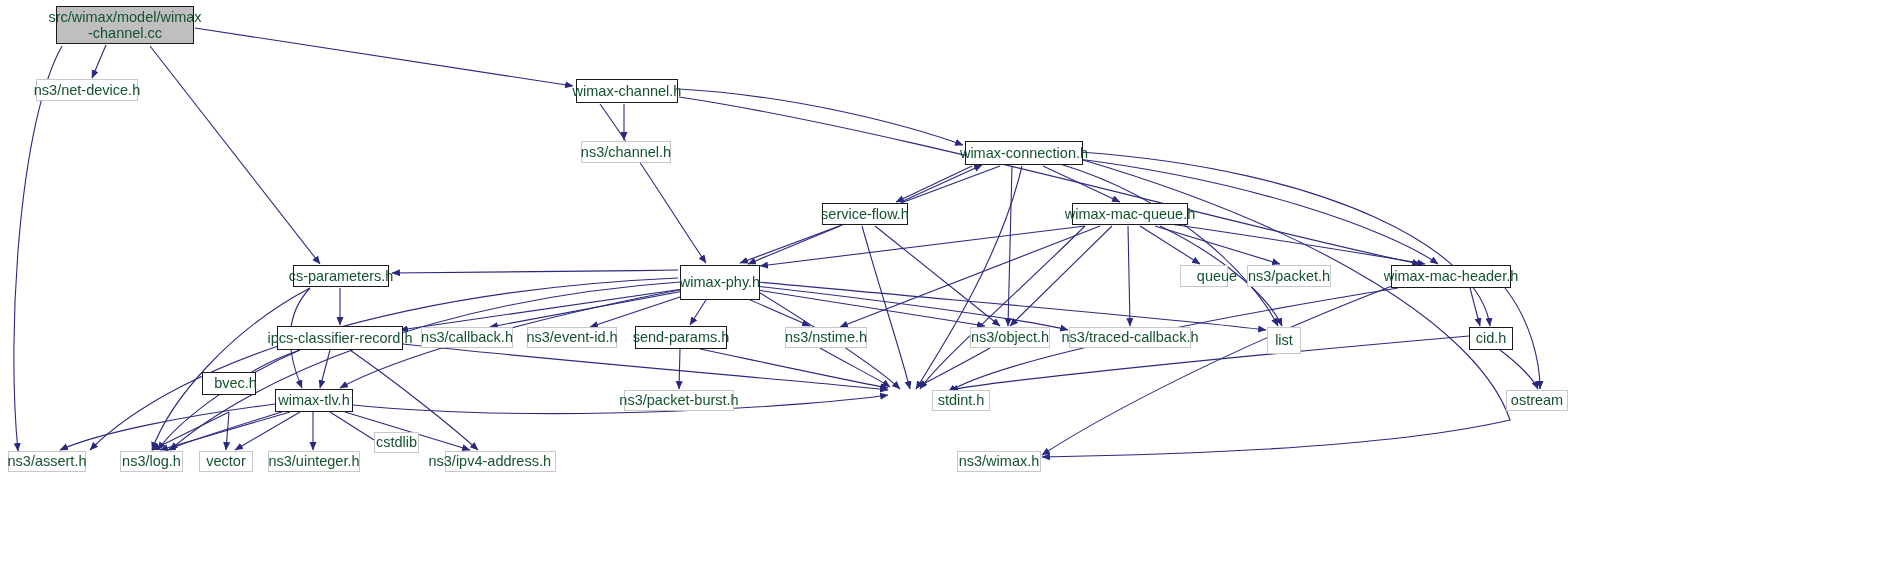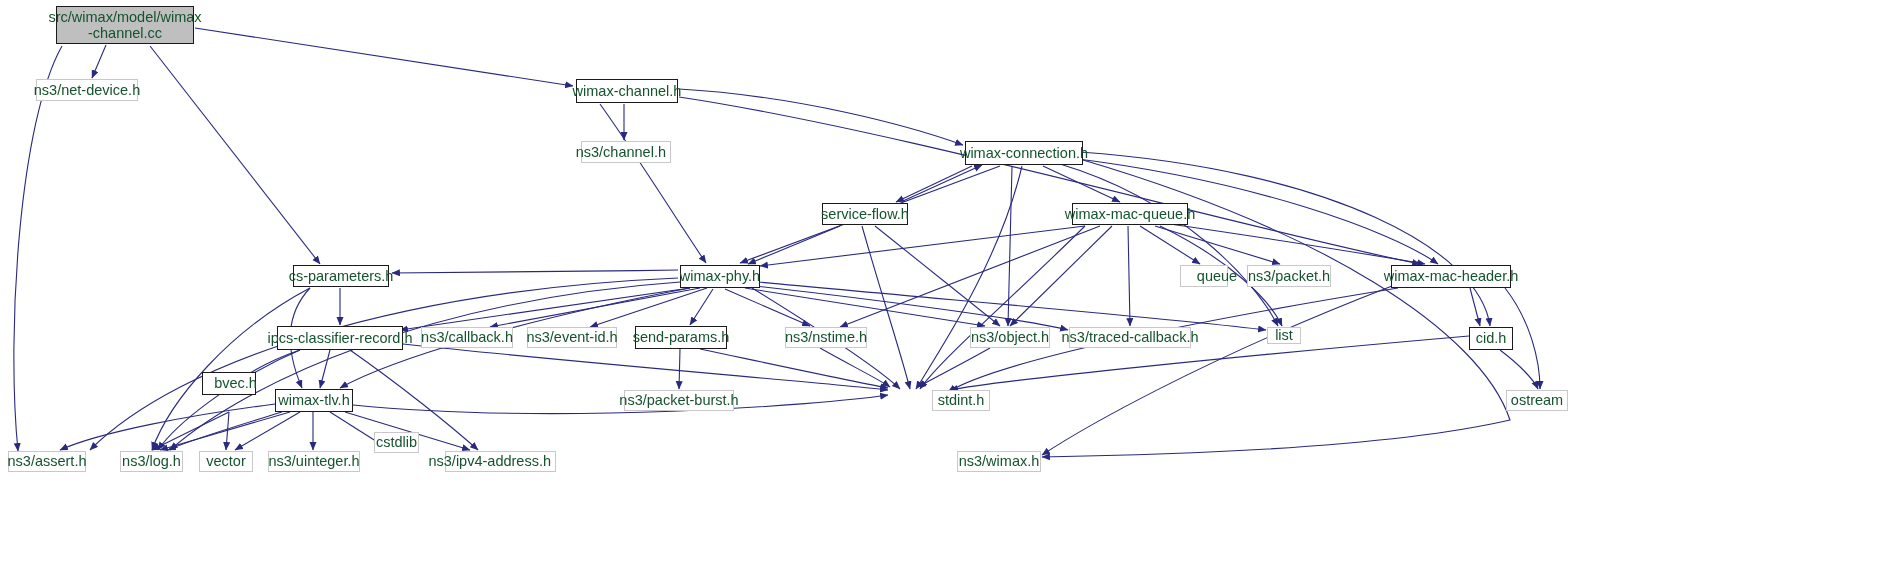--- a/index.html
+++ b/index.html
@@ -135,37 +135,37 @@
         <path d="M 1500,350 C 1520,365 1534,380 1538,389" marker-end="url(#arrow)" stroke="#29297f"></path>
         <path d="M 1469,336 C 1250,355 1000,380 950,390" marker-end="url(#arrow)" stroke="#29297f"></path>
       </g>
   </svg>
 
   <div id="nodes">
       <div class="node root" style="left: 56px; top: 6px; width: 138px; height: 38px;"><span class="node-label">src/wimax/model/wimax
 -channel.cc</span></div>
       <div class="node weak" style="left: 36px; top: 79px; width: 102px; height: 22px;"><span class="node-label">ns3/net-device.h</span></div>
       <div class="node strong" style="left: 576px; top: 79px; width: 102px; height: 24px;"><span class="node-label">wimax-channel.h</span></div>
-      <div class="node weak" style="left: 581px; top: 141px; width: 90px; height: 22px; justify-content: flex-end;"><span class="node-label">ns3/channel.h</span></div>
+      <div class="node weak" style="left: 581px; top: 141px; width: 90px; height: 22px;"><span class="node-label">ns3/channel.h</span></div>
       <div class="node strong" style="left: 965px; top: 141px; width: 118px; height: 24px;"><span class="node-label">wimax-connection.h</span></div>
       <div class="node strong" style="left: 822px; top: 203px; width: 86px; height: 22px;"><span class="node-label">service-flow.h</span></div>
       <div class="node strong" style="left: 1072px; top: 203px; width: 116px; height: 22px;"><span class="node-label">wimax-mac-queue.h</span></div>
       <div class="node strong" style="left: 293px; top: 265px; width: 96px; height: 22px;"><span class="node-label">cs-parameters.h</span></div>
-      <div class="node strong" style="left: 680px; top: 265px; width: 80px; height: 23px;"><span class="node-label">wimax-phy.h</span></div>
+      <div class="node strong" style="left: 680px; top: 265px; width: 80px; height: 35px;"><span class="node-label">wimax-phy.h</span></div>
       <div class="node weak" style="left: 1180px; top: 265px; width: 48px; height: 22px; padding-left: 26px;"><span class="node-label">queue</span></div>
       <div class="node weak" style="left: 1247px; top: 265px; width: 84px; height: 22px;"><span class="node-label">ns3/packet.h</span></div>
       <div class="node strong" style="left: 1391px; top: 265px; width: 120px; height: 23px;"><span class="node-label">wimax-mac-header.h</span></div>
       <div class="node strong" style="left: 277px; top: 326px; width: 126px; height: 24px;"><span class="node-label">ipcs-classifier-record.h</span></div>
       <div class="node weak" style="left: 421px; top: 327px; width: 92px; height: 21px;"><span class="node-label">ns3/callback.h</span></div>
       <div class="node weak" style="left: 527px; top: 327px; width: 90px; height: 21px;"><span class="node-label">ns3/event-id.h</span></div>
       <div class="node strong" style="left: 635px; top: 326px; width: 92px; height: 23px;"><span class="node-label">send-params.h</span></div>
       <div class="node weak" style="left: 785px; top: 327px; width: 82px; height: 21px;"><span class="node-label">ns3/nstime.h</span></div>
       <div class="node weak" style="left: 970px; top: 327px; width: 80px; height: 21px;"><span class="node-label">ns3/object.h</span></div>
       <div class="node weak" style="left: 1069px; top: 327px; width: 122px; height: 21px;"><span class="node-label">ns3/traced-callback.h</span></div>
-      <div class="node weak" style="left: 1267px; top: 327px; width: 34px; height: 17px;"><span class="node-label">list</span></div>
+      <div class="node weak" style="left: 1267px; top: 327px; width: 34px; height: 27px;"><span class="node-label">list</span></div>
       <div class="node strong" style="left: 1469px; top: 327px; width: 44px; height: 23px;"><span class="node-label">cid.h</span></div>
       <div class="node strong" style="left: 202px; top: 372px; width: 54px; height: 23px; padding-left: 13px;"><span class="node-label">bvec.h</span></div>
       <div class="node strong" style="left: 275px; top: 389px; width: 78px; height: 23px;"><span class="node-label">wimax-tlv.h</span></div>
       <div class="node weak" style="left: 624px; top: 390px; width: 110px; height: 21px;"><span class="node-label">ns3/packet-burst.h</span></div>
       <div class="node weak" style="left: 890px; top: 390px; width: 58px; height: 21px; margin-left: 42px;"><span class="node-label">stdint.h</span></div>
       <div class="node weak" style="left: 1506px; top: 390px; width: 62px; height: 21px;"><span class="node-label">ostream</span></div>
       <div class="node weak" style="left: 8px; top: 451px; width: 78px; height: 21px;"><span class="node-label">ns3/assert.h</span></div>
       <div class="node weak" style="left: 120px; top: 451px; width: 63px; height: 21px;"><span class="node-label">ns3/log.h</span></div>
       <div class="node weak" style="left: 199px; top: 451px; width: 54px; height: 21px;"><span class="node-label">vector</span></div>
       <div class="node weak" style="left: 268px; top: 451px; width: 92px; height: 21px;"><span class="node-label">ns3/uinteger.h</span></div>

